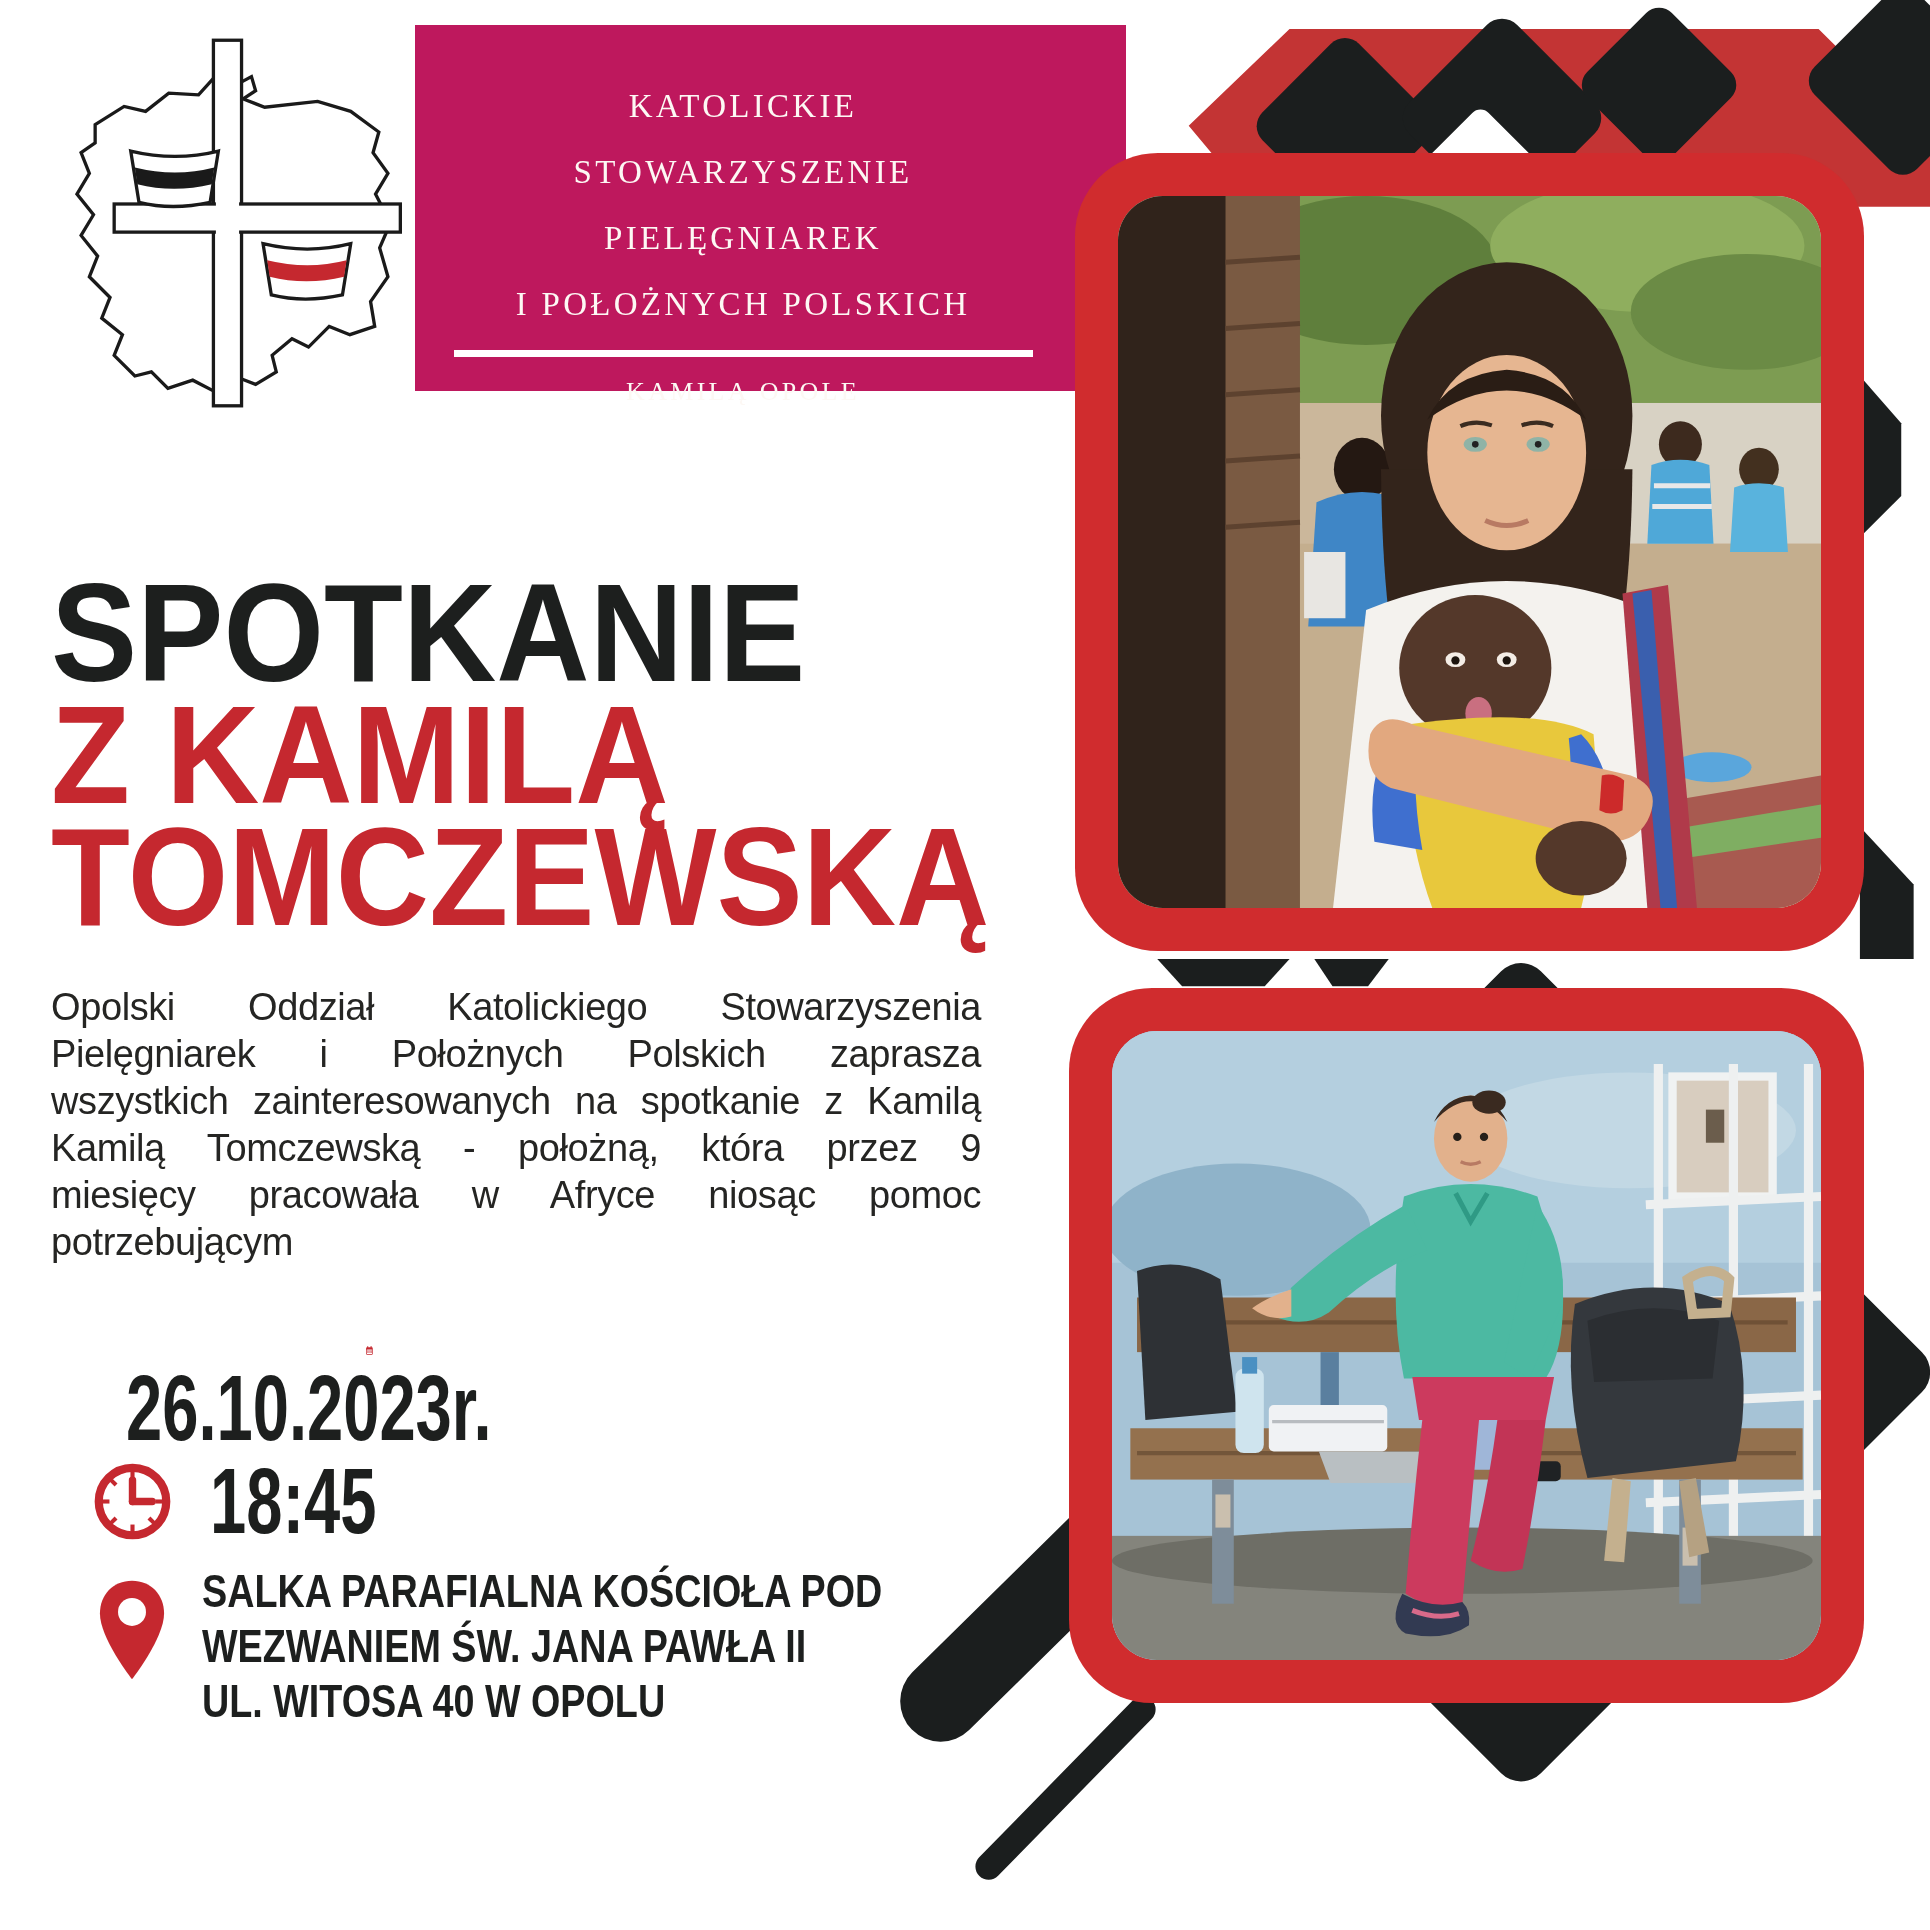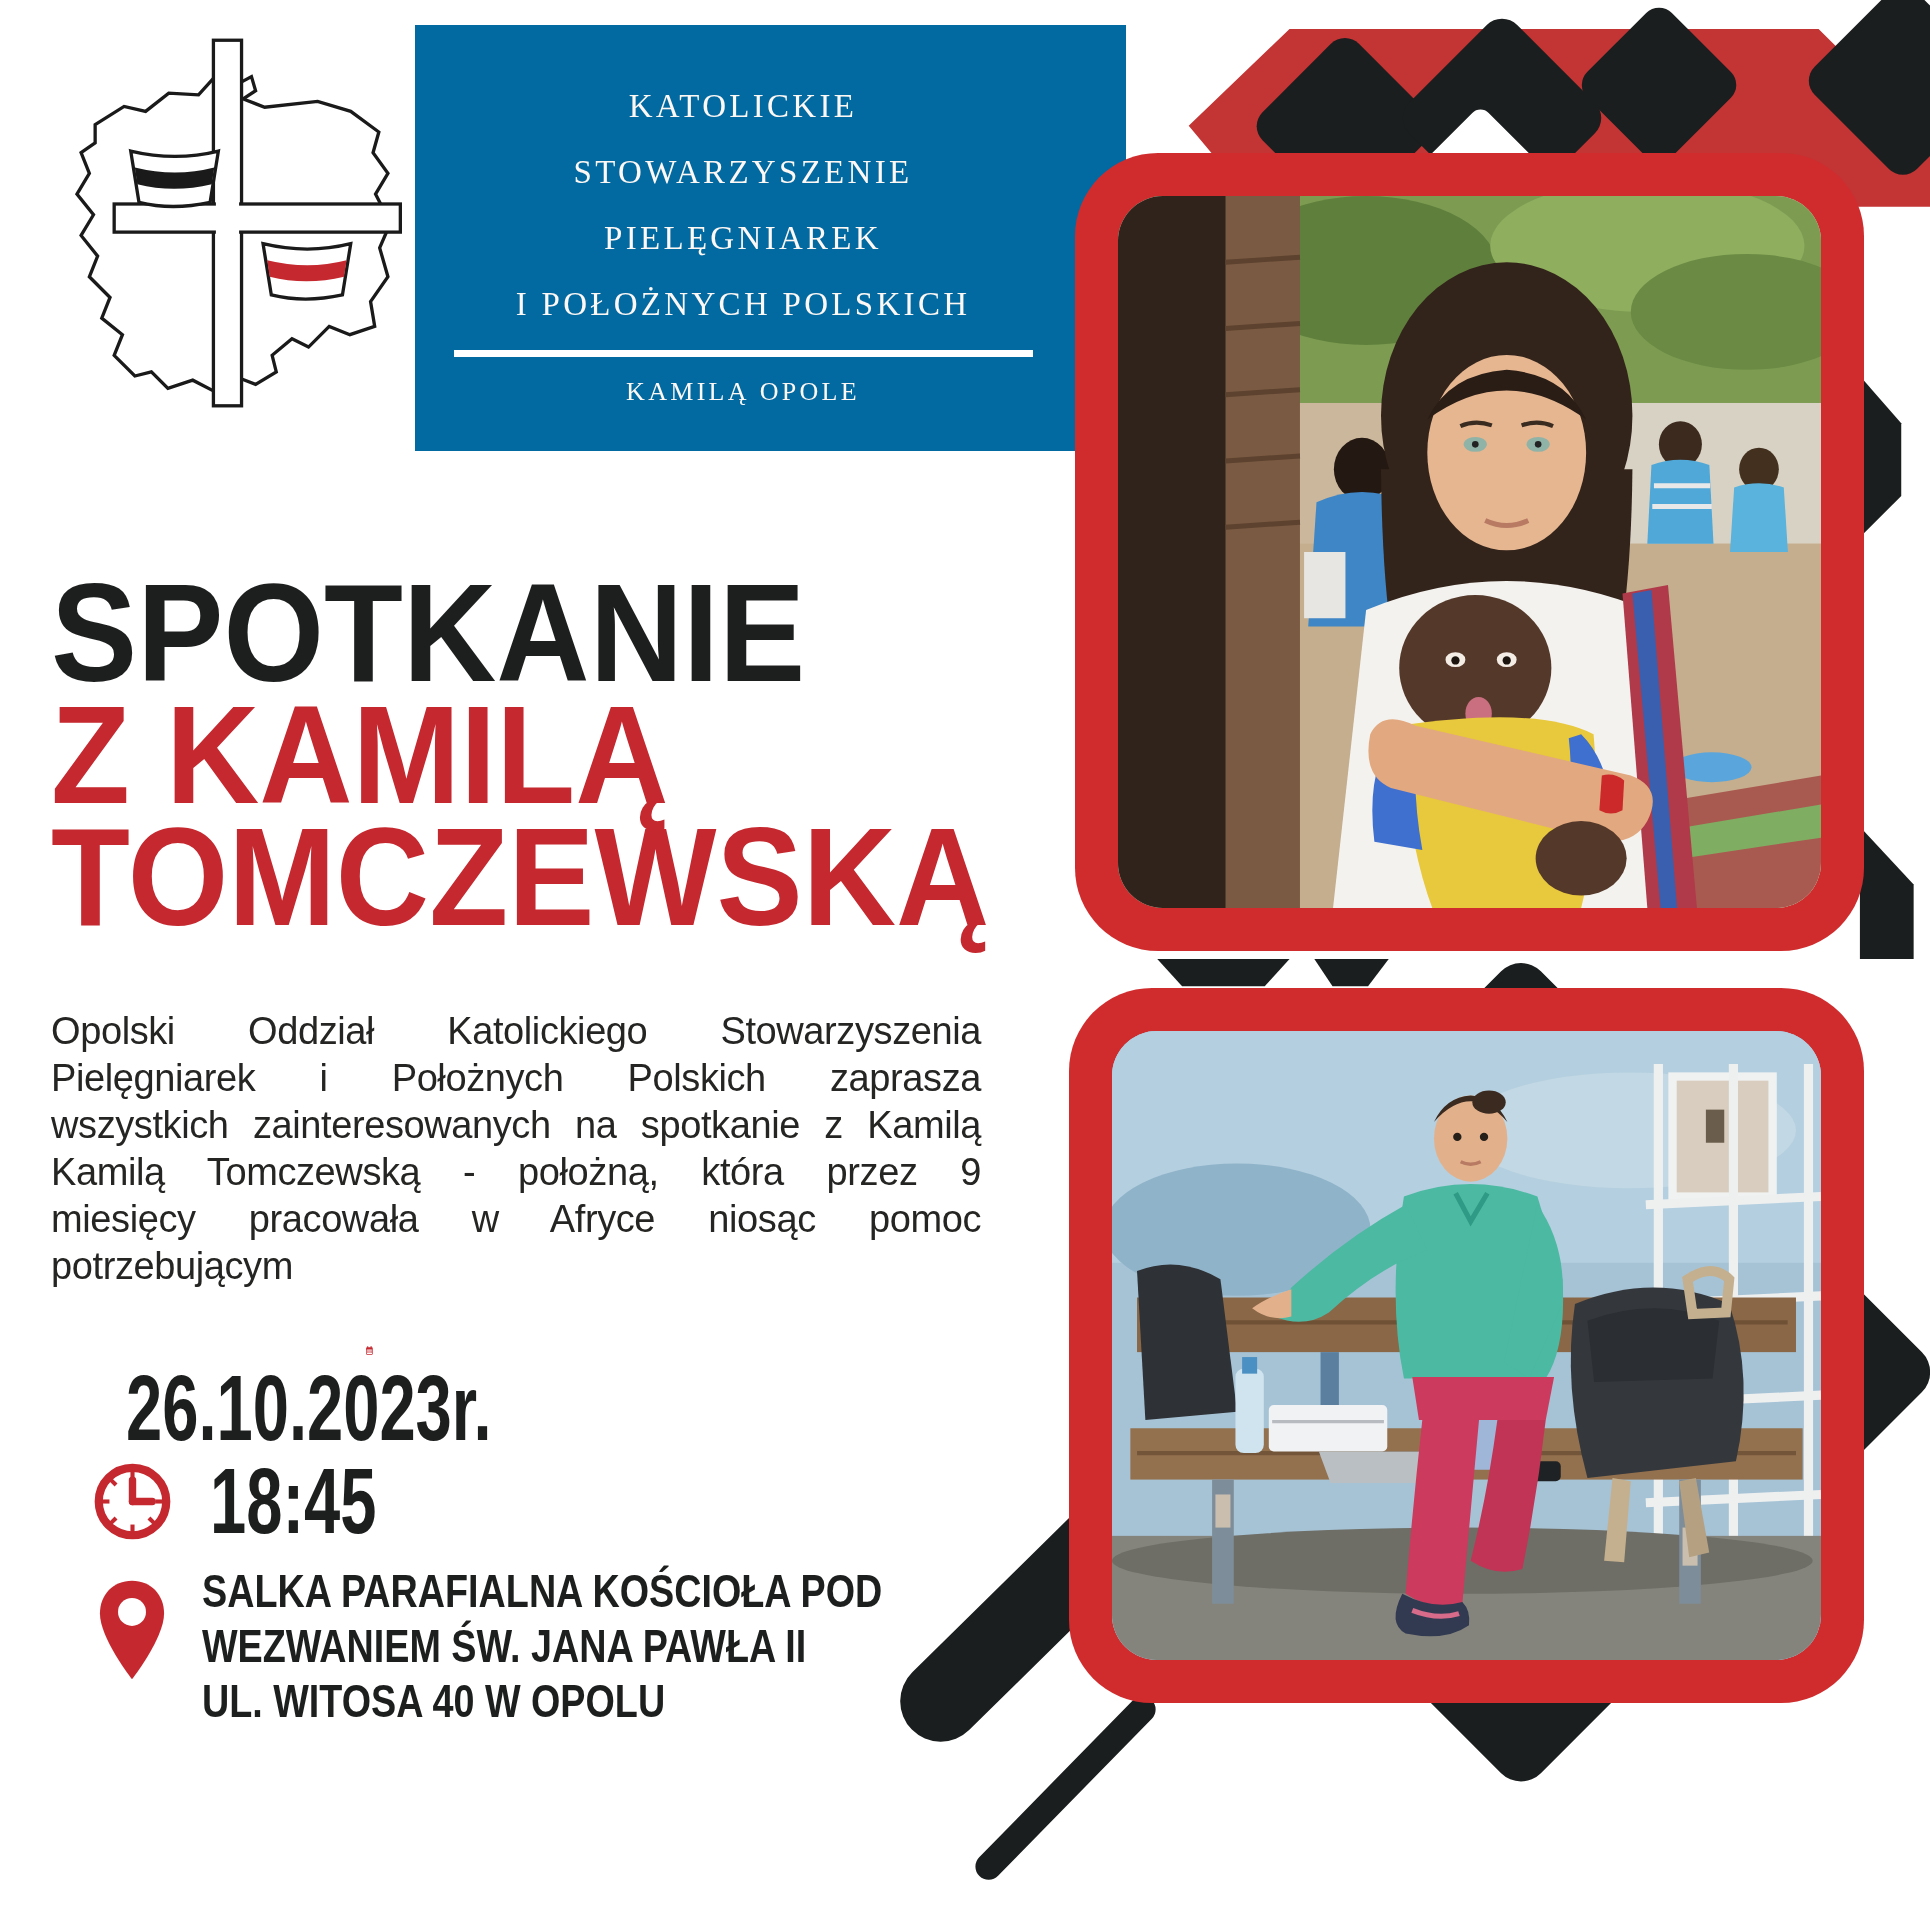--- a/index.html
+++ b/index.html
@@ -1,35 +1,35 @@
 <!DOCTYPE html>
 <html style="font-size:13.2px"><head>
 <meta charset="utf-8">
 <style>
   html,body{margin:0;padding:0;}
   body{width:1931px;height:1931px;position:relative;background:#ffffff;overflow:hidden;
        font-family:"Liberation Sans", sans-serif;}
   .abs{position:absolute;}
   
-  .banner{left:415px;top:25px;width:711px;height:426px;background:#0369a1;z-index:1;text-align:right;}
+  .banner{left:415px;top:25px;width:711px;height:366px;background:#be185d;z-index:1;text-align:right;}
   .banner-inner{position:absolute;left:0;top:0;width:656px;height:426px;
     display:flex;flex-direction:column;align-items:center;padding-top:48px;box-sizing:border-box;}
   .banner-line{font-family:"Liberation Serif", serif;color:#fdf8f4;font-size:33px;
     letter-spacing:3.3px;line-height:66px;white-space:nowrap;}
   .banner-rule{width:579px;height:6.6px;background:#ffffff;margin-top:13.2px;}
   .banner-division{font-family:"Liberation Serif", serif;color:#fdf8f4;font-size:26px;
     letter-spacing:3.3px;margin-top:20px;}
   
   .headline{left:51px;top:572px;z-index:3;}
   .hl{font-weight:bold;font-size:139px;line-height:122px;letter-spacing:0;
       transform:scaleX(0.93);transform-origin:left center;white-space:nowrap;}
   .hl-black{color:#1d1f1e;}
   .hl-red{color:#c5282f;}
   
-  .para{left:51px;top:984px;width:930px;z-index:3;color:#252523;margin-top:24px;}
+  .para{left:51px;top:984px;width:930px;z-index:3;color:#252523;}
   .para-line{font-size:38px;line-height:47px;text-align:justify;text-align-last:justify;
      letter-spacing:-0.4px;}
   .para-line.last{text-align-last:left;}
   
   .row{z-index:3;display:flex;align-items:center;}
   .info-text{font-weight:bold;color:#1d1f1e;font-size:93px;white-space:nowrap;
      transform:scaleX(0.70);transform-origin:left center;}
   .loc-text{font-weight:bold;color:#1d1f1e;font-size:46px;line-height:55px;white-space:nowrap;
      transform:scaleX(0.82);transform-origin:left center;}
   

